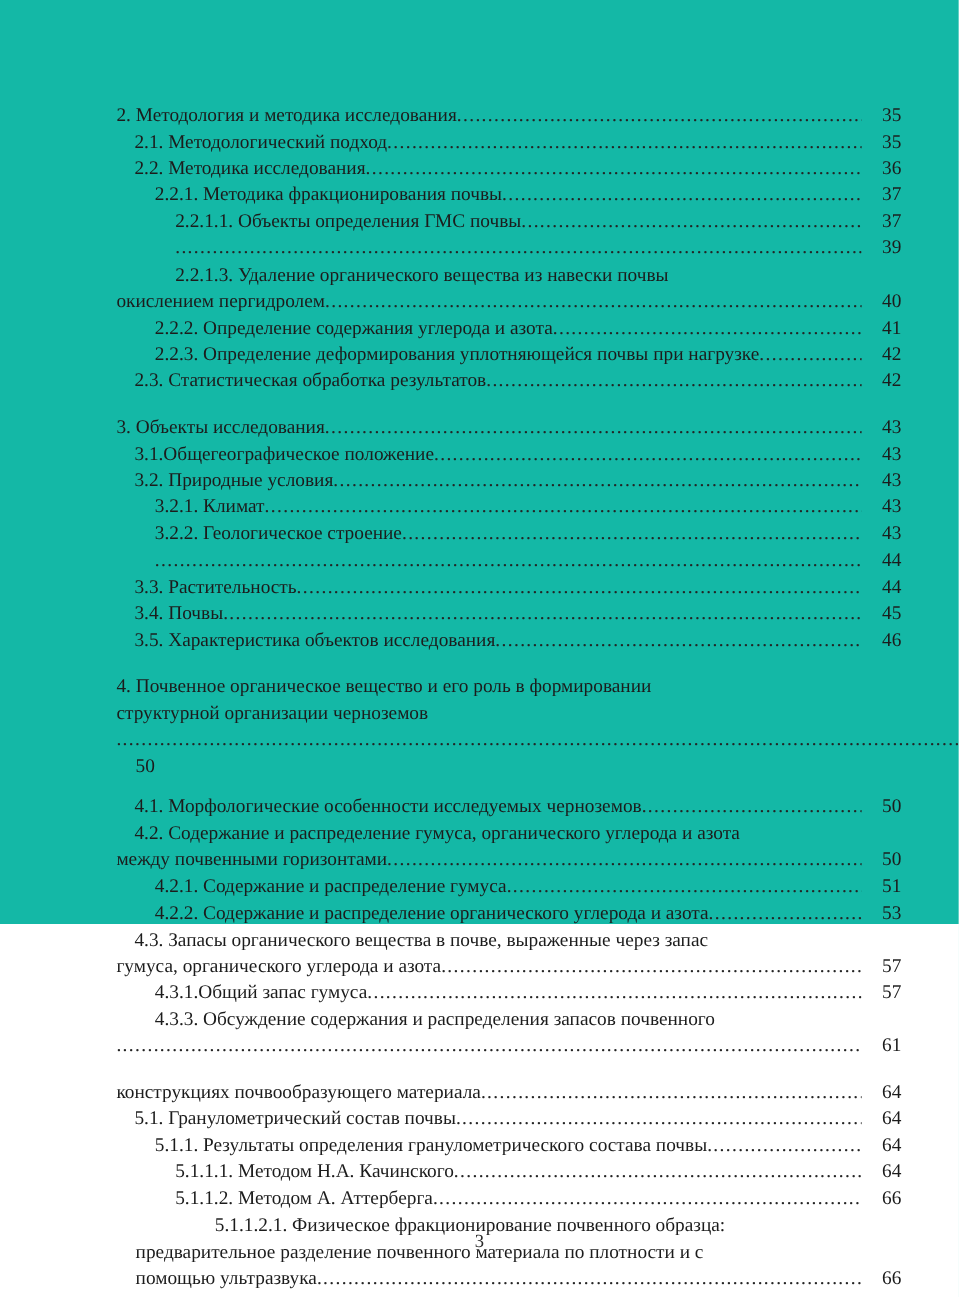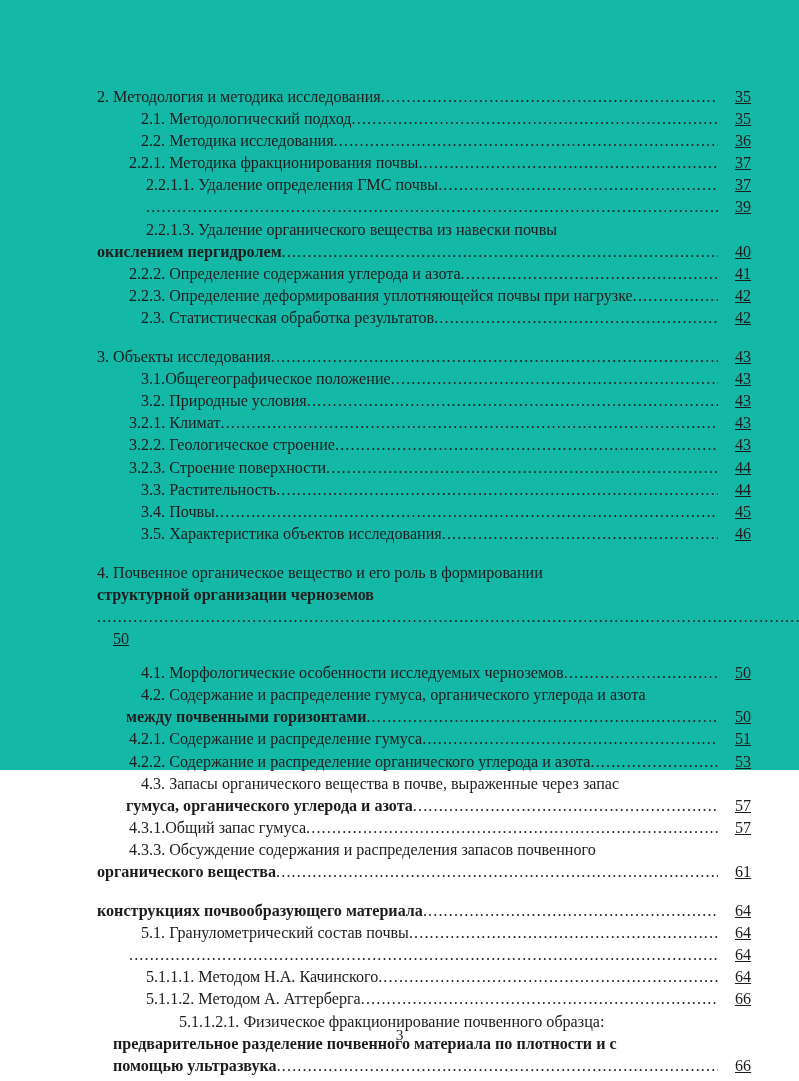--- a/index.html
+++ b/index.html
@@ -85,32 +85,31 @@
   }
 
   
   .pageno {
     flex: 0 0 34px;
     text-align: left;
     padding-left: 16px;
     font-size: 16.1px;
     color: #1c1c1c;
     white-space: pre;
-    text-decoration: underline;
   }
 
   
   .lvl0 { padding-left: 0px; }
-  .lvl1 { padding-left: 15px; margin-left: 29px; }
+  .lvl1 { padding-left: 15px; }
   .lvl2 { padding-left: 32px; }
   .lvl3 { padding-left: 49px; }
   .lvl4 { padding-left: 66px; margin-left: 16px; }
 
   
-  .cont-row .toc-cont { padding-left: 0px; font-weight: bold; }
+  .cont-row .toc-cont { padding-left: 0px; }
 
   #folio {
     position: absolute;
     left: 0;
     top: 1026px;
     width: 799px;
     text-align: center;
     font-size: 15.5px;
     color: #2a2a2a;
     font-family: "Liberation Serif", "DejaVu Serif", serif;
@@ -145,21 +144,21 @@
         </div>
         <div class="toc-entry lvl2">
           <div class="toc-row">
             <span class="toc-head">2.2.1. Методика фракционирования почвы</span>
             <span class="leaders"></span>
             <span class="pageno">37</span>
           </div>
         </div>
         <div class="toc-entry lvl3">
           <div class="toc-row">
-            <span class="toc-head">2.2.1.1. Удаление определения ГМС почвы</span>
+            <span class="toc-head">2.2.1.1. Объекты определения ГМС почвы</span>
             <span class="leaders"></span>
             <span class="pageno">37</span>
           </div>
         </div>
         <div class="toc-entry lvl3">
           <div class="toc-row">
             <span class="leaders"></span>
             <span class="pageno">39</span>
           </div>
         </div>
@@ -226,21 +225,20 @@
         </div>
         <div class="toc-entry lvl2">
           <div class="toc-row">
             <span class="toc-head">3.2.2. Геологическое строение</span>
             <span class="leaders"></span>
             <span class="pageno">43</span>
           </div>
         </div>
         <div class="toc-entry lvl2">
           <div class="toc-row">
-            <span class="toc-head">3.2.3. Строение поверхности</span>
             <span class="leaders"></span>
             <span class="pageno">44</span>
           </div>
         </div>
         <div class="toc-entry lvl1">
           <div class="toc-row">
             <span class="toc-head">3.3. Растительность</span>
             <span class="leaders"></span>
             <span class="pageno">44</span>
           </div>
@@ -317,21 +315,20 @@
             <span class="toc-head">4.3.1.Общий запас гумуса</span>
             <span class="leaders"></span>
             <span class="pageno">57</span>
           </div>
         </div>
         <div class="toc-entry lvl2">
           <div class="toc-row">
             <span class="toc-head">4.3.3. Обсуждение содержания и распределения запасов почвенного</span>
           </div>
           <div class="toc-row cont-row" style="margin-left: -32px; width: calc(100% + 32px);">
-            <span class="toc-cont">органического вещества</span>
             <span class="leaders"></span>
             <span class="pageno">61</span>
           </div>
         </div>
       </div>
       <div class="toc-group">
         <div class="toc-entry lvl0">
           <div class="toc-row cont-row" style="margin-left: 0px; width: calc(100% + 0px);">
             <span class="toc-cont">конструкциях почвообразующего материала</span>
             <span class="leaders"></span>
@@ -340,20 +337,21 @@
         </div>
         <div class="toc-entry lvl1">
           <div class="toc-row">
             <span class="toc-head">5.1. Гранулометрический состав почвы</span>
             <span class="leaders"></span>
             <span class="pageno">64</span>
           </div>
         </div>
         <div class="toc-entry lvl2">
           <div class="toc-row">
+            <span class="toc-head">5.1.1. Результаты определения гранулометрического состава почвы</span>
             <span class="leaders"></span>
             <span class="pageno">64</span>
           </div>
         </div>
         <div class="toc-entry lvl3">
           <div class="toc-row">
             <span class="toc-head">5.1.1.1. Методом Н.А. Качинского</span>
             <span class="leaders"></span>
             <span class="pageno">64</span>
           </div>

